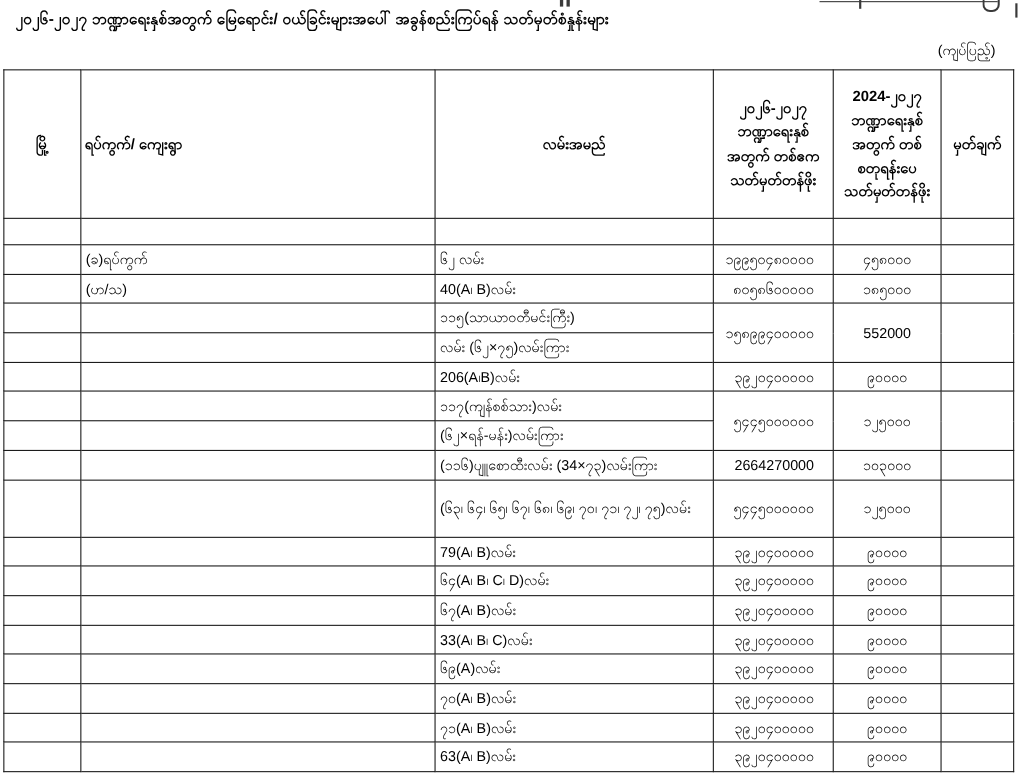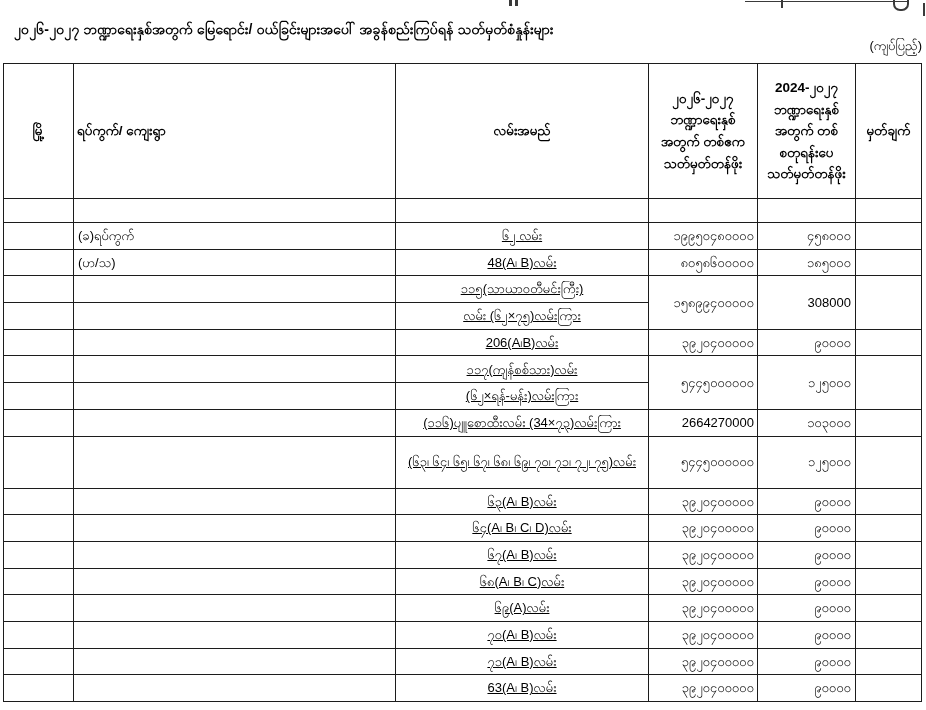--- a/index.html
+++ b/index.html
@@ -2,26 +2,26 @@
 <html><head>
 <meta charset="utf-8">
 <style>
   html,body { margin:0; padding:0; }
   body {
     width:926px; height:710px; background:#ffffff; color:#000;
     font-family:"Liberation Sans","DejaVu Sans",sans-serif;
     position:relative; overflow:hidden;
   }
   .page-title {
-    position:absolute; left:14px; top:20px;
+    position:absolute; left:14px; top:8px;
     font-weight:bold; font-size:14px; letter-spacing:0.2px;
     white-space:nowrap;
   }
   .unit-note {
-    position:absolute; right:4px; top:37px; font-size:13px;
+    position:absolute; right:21px; top:37px; font-size:13px;
   }
   
   .frag { position:absolute; background:#3a3a3a; }
   .frag-hline { left:745px; top:1px; width:162px; height:1px; }
   .frag-tick  { left:781px; top:0;  width:2px;  height:8px; }
   .frag-blob1 { left:509px; top:0;  width:3px;  height:6px; }
   .frag-blob2 { left:515px; top:0;  width:3px;  height:6px; }
   .frag-right { left:923px; top:3px; width:2px; height:13px; }
   .frag-glyph {
     position:absolute; left:893px; top:0; width:12px; height:9px;
@@ -39,23 +39,23 @@
   }
   .rates thead tr { height:135px; }
   .rates th {
     font-weight:bold; text-align:center; font-size:13.5px; line-height:1.6;
     padding:0 3px;
   }
   .rates th.th-left { text-align:left;margin-left:20px; }
   .rates tbody tr { height:26.7px; }
   .rates td { line-height:1.35; }
   td.cell-ward.bold { font-weight:normal; }
-  td.num-right { text-align:right; padding-right:3px; white-space:nowrap; }
-  td.num-center { text-align:right; white-space:nowrap; }
-  td.cell-street { text-align:center;text-decoration:underline; }
+  td.num-right { text-align:right; padding-right:17px; white-space:nowrap; }
+  td.num-center { text-align:center; white-space:nowrap; }
+  td.cell-street { text-align:left; }
 </style>
 </head>
 <body>
 
 <div class="page-title">၂၀၂၆-၂၀၂၇ ဘဏ္ဍာရေးနှစ်အတွက် မြေရောင်း/ ဝယ်ခြင်းများအပေါ် အခွန်စည်းကြပ်ရန် သတ်မှတ်စံနှုန်းများ</div>
 <div class="unit-note">(ကျပ်ပြည့်)</div>
 
 <div class="frag frag-hline"></div>
 <div class="frag frag-tick"></div>
 <div class="frag frag-blob1"></div>
@@ -95,31 +95,31 @@
         <td class="cell-town"></td>
         <td class="cell-ward bold">(ခ)ရပ်ကွက်</td>
         <td class="cell-street">၆၂ လမ်း</td>
         <td class="num-right">၁၉၉၅၀၄၈၀၀၀၀</td>
         <td class="num-center">၄၅၈၀၀၀</td>
         <td class="cell-remark"></td>
       </tr>
       <tr>
         <td class="cell-town"></td>
         <td class="cell-ward bold">(ဟ/သ)</td>
-        <td class="cell-street">48(A၊ B)လမ်း</td>
+        <td class="cell-street">40(A၊ B)လမ်း</td>
         <td class="num-right">၈၀၅၈၆၀၀၀၀၀</td>
         <td class="num-center">၁၈၅၀၀၀</td>
         <td class="cell-remark"></td>
       </tr>
       <tr>
         <td class="cell-town"></td>
         <td class="cell-ward"></td>
         <td class="cell-street">၁၁၅(သာယာဝတီမင်းကြီး)</td>
         <td class="num-right" rowspan="2">၁၅၈၉၉၄၀၀၀၀၀</td>
-        <td class="num-center" rowspan="2">308000</td>
+        <td class="num-center" rowspan="2">552000</td>
         <td class="cell-remark" rowspan="2"></td>
       </tr>
       <tr>
         <td class="cell-town"></td>
         <td class="cell-ward"></td>
         <td class="cell-street">လမ်း (၆၂×၇၅)လမ်းကြား</td>
       </tr>
       <tr>
         <td class="cell-town"></td>
         <td class="cell-ward"></td>
@@ -153,21 +153,21 @@
         <td class="cell-town"></td>
         <td class="cell-ward"></td>
         <td class="cell-street">(၆၃၊ ၆၄၊ ၆၅၊ ၆၇၊ ၆၈၊ ၆၉၊ ၇၀၊ ၇၁၊ ၇၂၊ ၇၅)လမ်း</td>
         <td class="num-right">၅၄၄၅၀၀၀၀၀၀</td>
         <td class="num-center">၁၂၅၀၀၀</td>
         <td class="cell-remark"></td>
       </tr>
       <tr>
         <td class="cell-town"></td>
         <td class="cell-ward"></td>
-        <td class="cell-street">၆၃(A၊ B)လမ်း</td>
+        <td class="cell-street">79(A၊ B)လမ်း</td>
         <td class="num-right">၃၉၂၀၄၀၀၀၀၀</td>
         <td class="num-center">၉၀၀၀၀</td>
         <td class="cell-remark"></td>
       </tr>
       <tr>
         <td class="cell-town"></td>
         <td class="cell-ward"></td>
         <td class="cell-street">၆၄(A၊ B၊ C၊ D)လမ်း</td>
         <td class="num-right">၃၉၂၀၄၀၀၀၀၀</td>
         <td class="num-center">၉၀၀၀၀</td>
@@ -177,21 +177,21 @@
         <td class="cell-town"></td>
         <td class="cell-ward"></td>
         <td class="cell-street">၆၇(A၊ B)လမ်း</td>
         <td class="num-right">၃၉၂၀၄၀၀၀၀၀</td>
         <td class="num-center">၉၀၀၀၀</td>
         <td class="cell-remark"></td>
       </tr>
       <tr>
         <td class="cell-town"></td>
         <td class="cell-ward"></td>
-        <td class="cell-street">၆၈(A၊ B၊ C)လမ်း</td>
+        <td class="cell-street">33(A၊ B၊ C)လမ်း</td>
         <td class="num-right">၃၉၂၀၄၀၀၀၀၀</td>
         <td class="num-center">၉၀၀၀၀</td>
         <td class="cell-remark"></td>
       </tr>
       <tr>
         <td class="cell-town"></td>
         <td class="cell-ward"></td>
         <td class="cell-street">၆၉(A)လမ်း</td>
         <td class="num-right">၃၉၂၀၄၀၀၀၀၀</td>
         <td class="num-center">၉၀၀၀၀</td>

